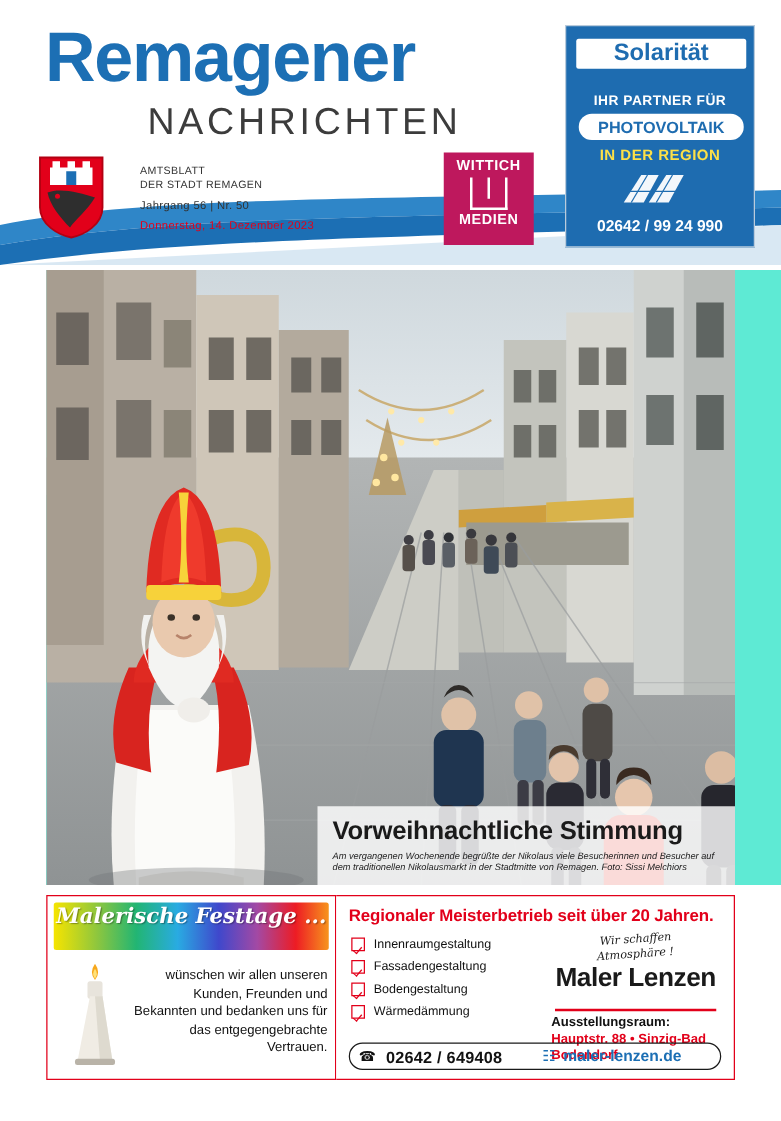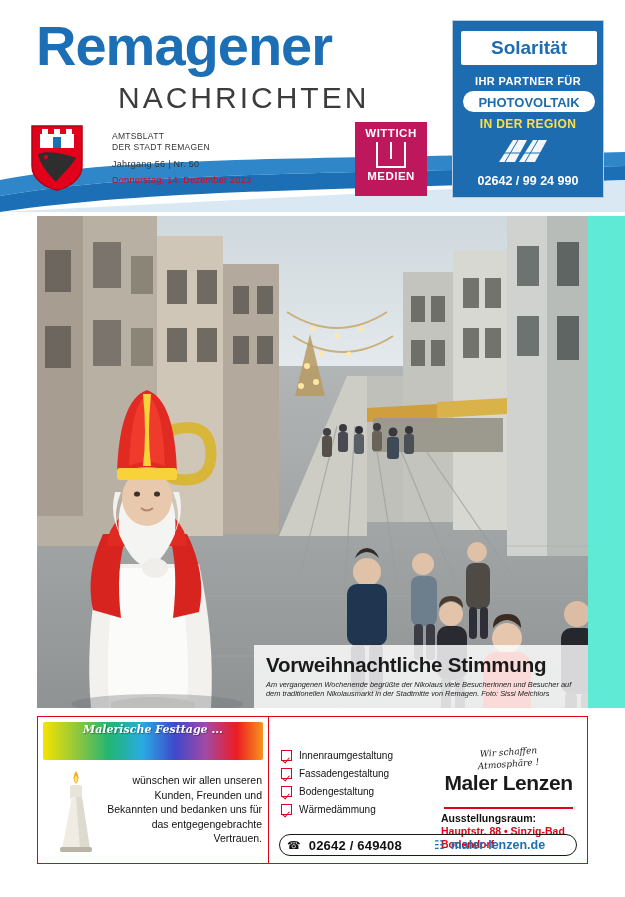--- a/index.html
+++ b/index.html
@@ -140,21 +140,21 @@
     background: #1e6cb0;
     border: 1px solid #b9cbdc;
     box-sizing: border-box;
     overflow: hidden;
   }
   .solad .brand {
     position: absolute;
     left: 8px;
     top: 10px;
     width: 136px;
-    height: 34px;
+    height: 24px;
     background: #ffffff;
     border-radius: 2px;
   }
   .solad .brand-text {
     position: absolute;
     left: 50%;
     top: 50%;
     transform: translate(-50%, -50%);
     font-size: 19px;
     font-weight: bold;
@@ -284,21 +284,21 @@
     border-radius: 2px;
   }
   .rainbow-text {
     position: absolute;
     left: 0; right: 0;
     top: 6px;
     text-align: center;
     font-family: "DejaVu Serif", serif;
     font-style: italic;
     font-weight: bold;
-    font-size: 11px;
+    font-size: 17px;
     color: #ffffff;
     text-shadow: 1px 1px 1px rgba(0,0,0,0.35);
     white-space: nowrap;
   }
   .candle {
     position: absolute;
     left: 14px;
     top: 46px;
     width: 52px;
     height: 92px;
@@ -707,20 +707,21 @@
           <rect x="18" y="22" width="12" height="14" rx="2" fill="#e8e4dc"></rect>
           <polygon points="20,34 30,34 38,86 10,86" fill="#f0ece4"></polygon>
           <polygon points="24,34 30,34 38,86 28,86" fill="#dedacf"></polygon>
           <rect x="8" y="84" width="32" height="5" rx="2" fill="#b9b3a8"></rect>
         </svg>
       </div>
       <div class="ad-left-text">wünschen wir allen unseren Kunden, Freunden und Bekannten und bedanken uns für das entgegengebrachte Vertrauen.</div>
     </div>
 
     <div class="ad-right">
+      <div class="ar-head">Regionaler Meisterbetrieb seit über 20 Jahren.</div>
 
       <div class="ar-list">
         <div class="ar-item">
           <span class="cbox"></span>
           <span>Innenraumgestaltung</span>
         </div>
         <div class="ar-item">
           <span class="cbox"></span>
           <span>Fassadengestaltung</span>
         </div>

